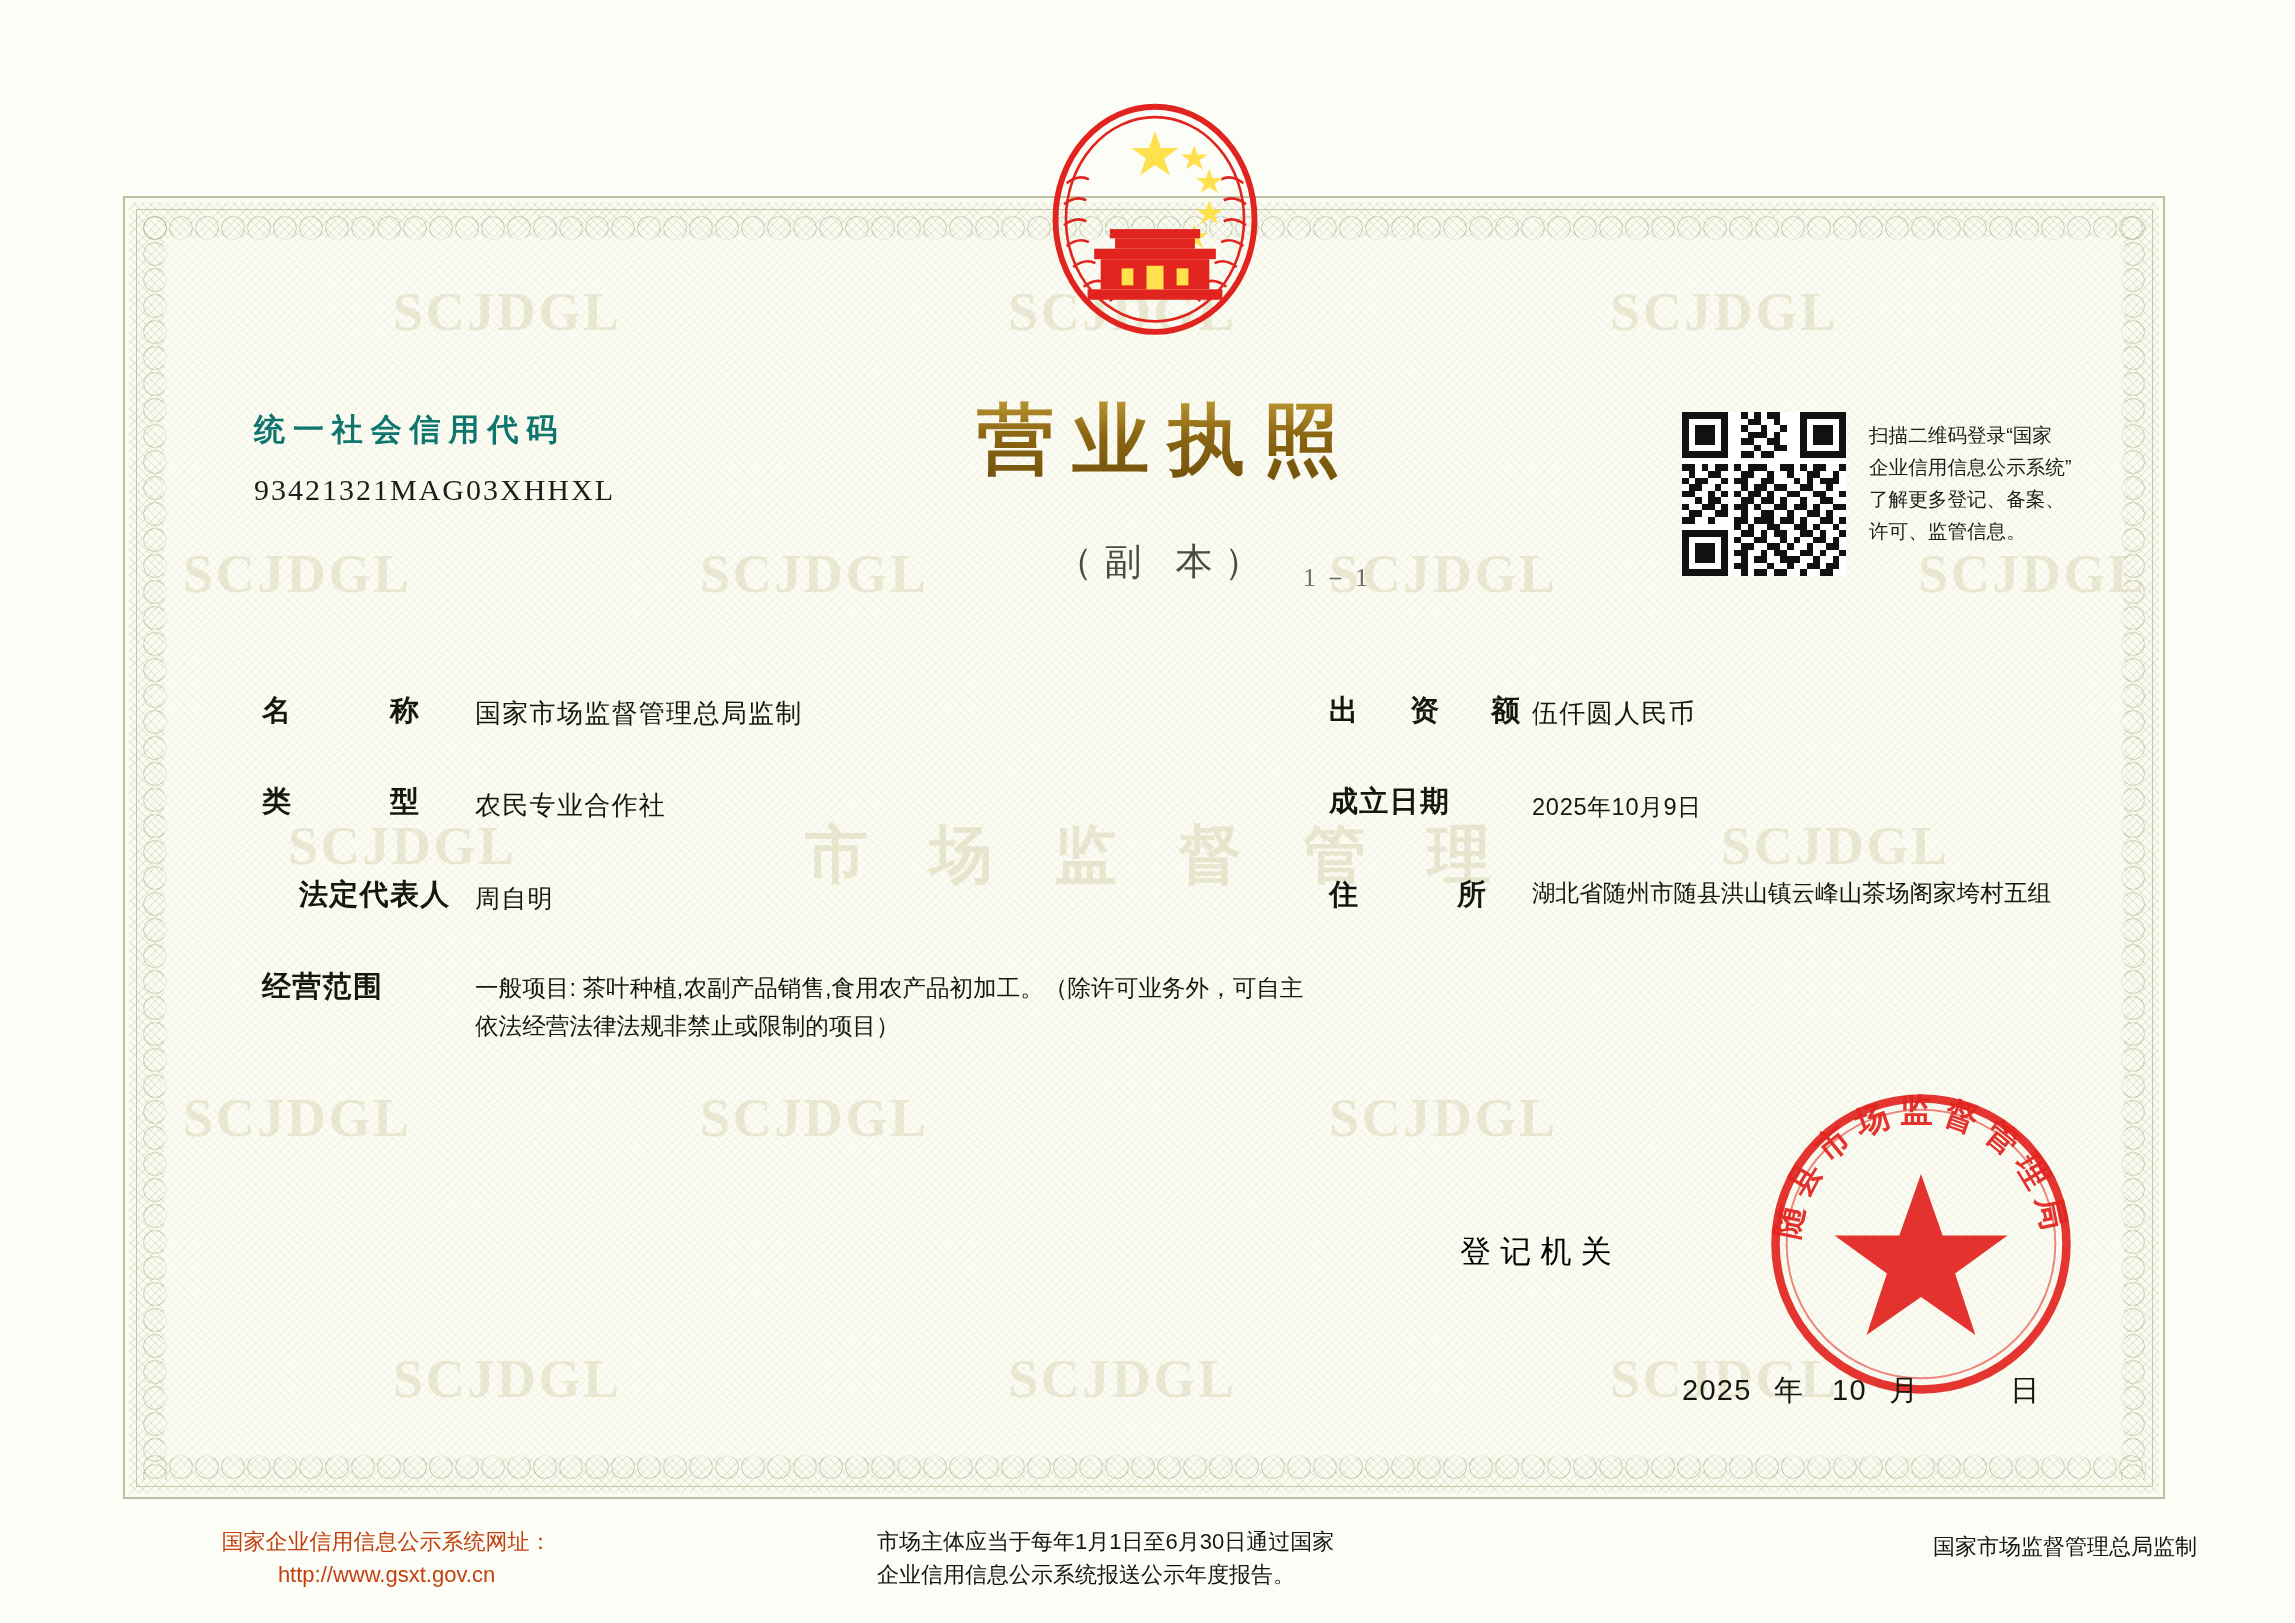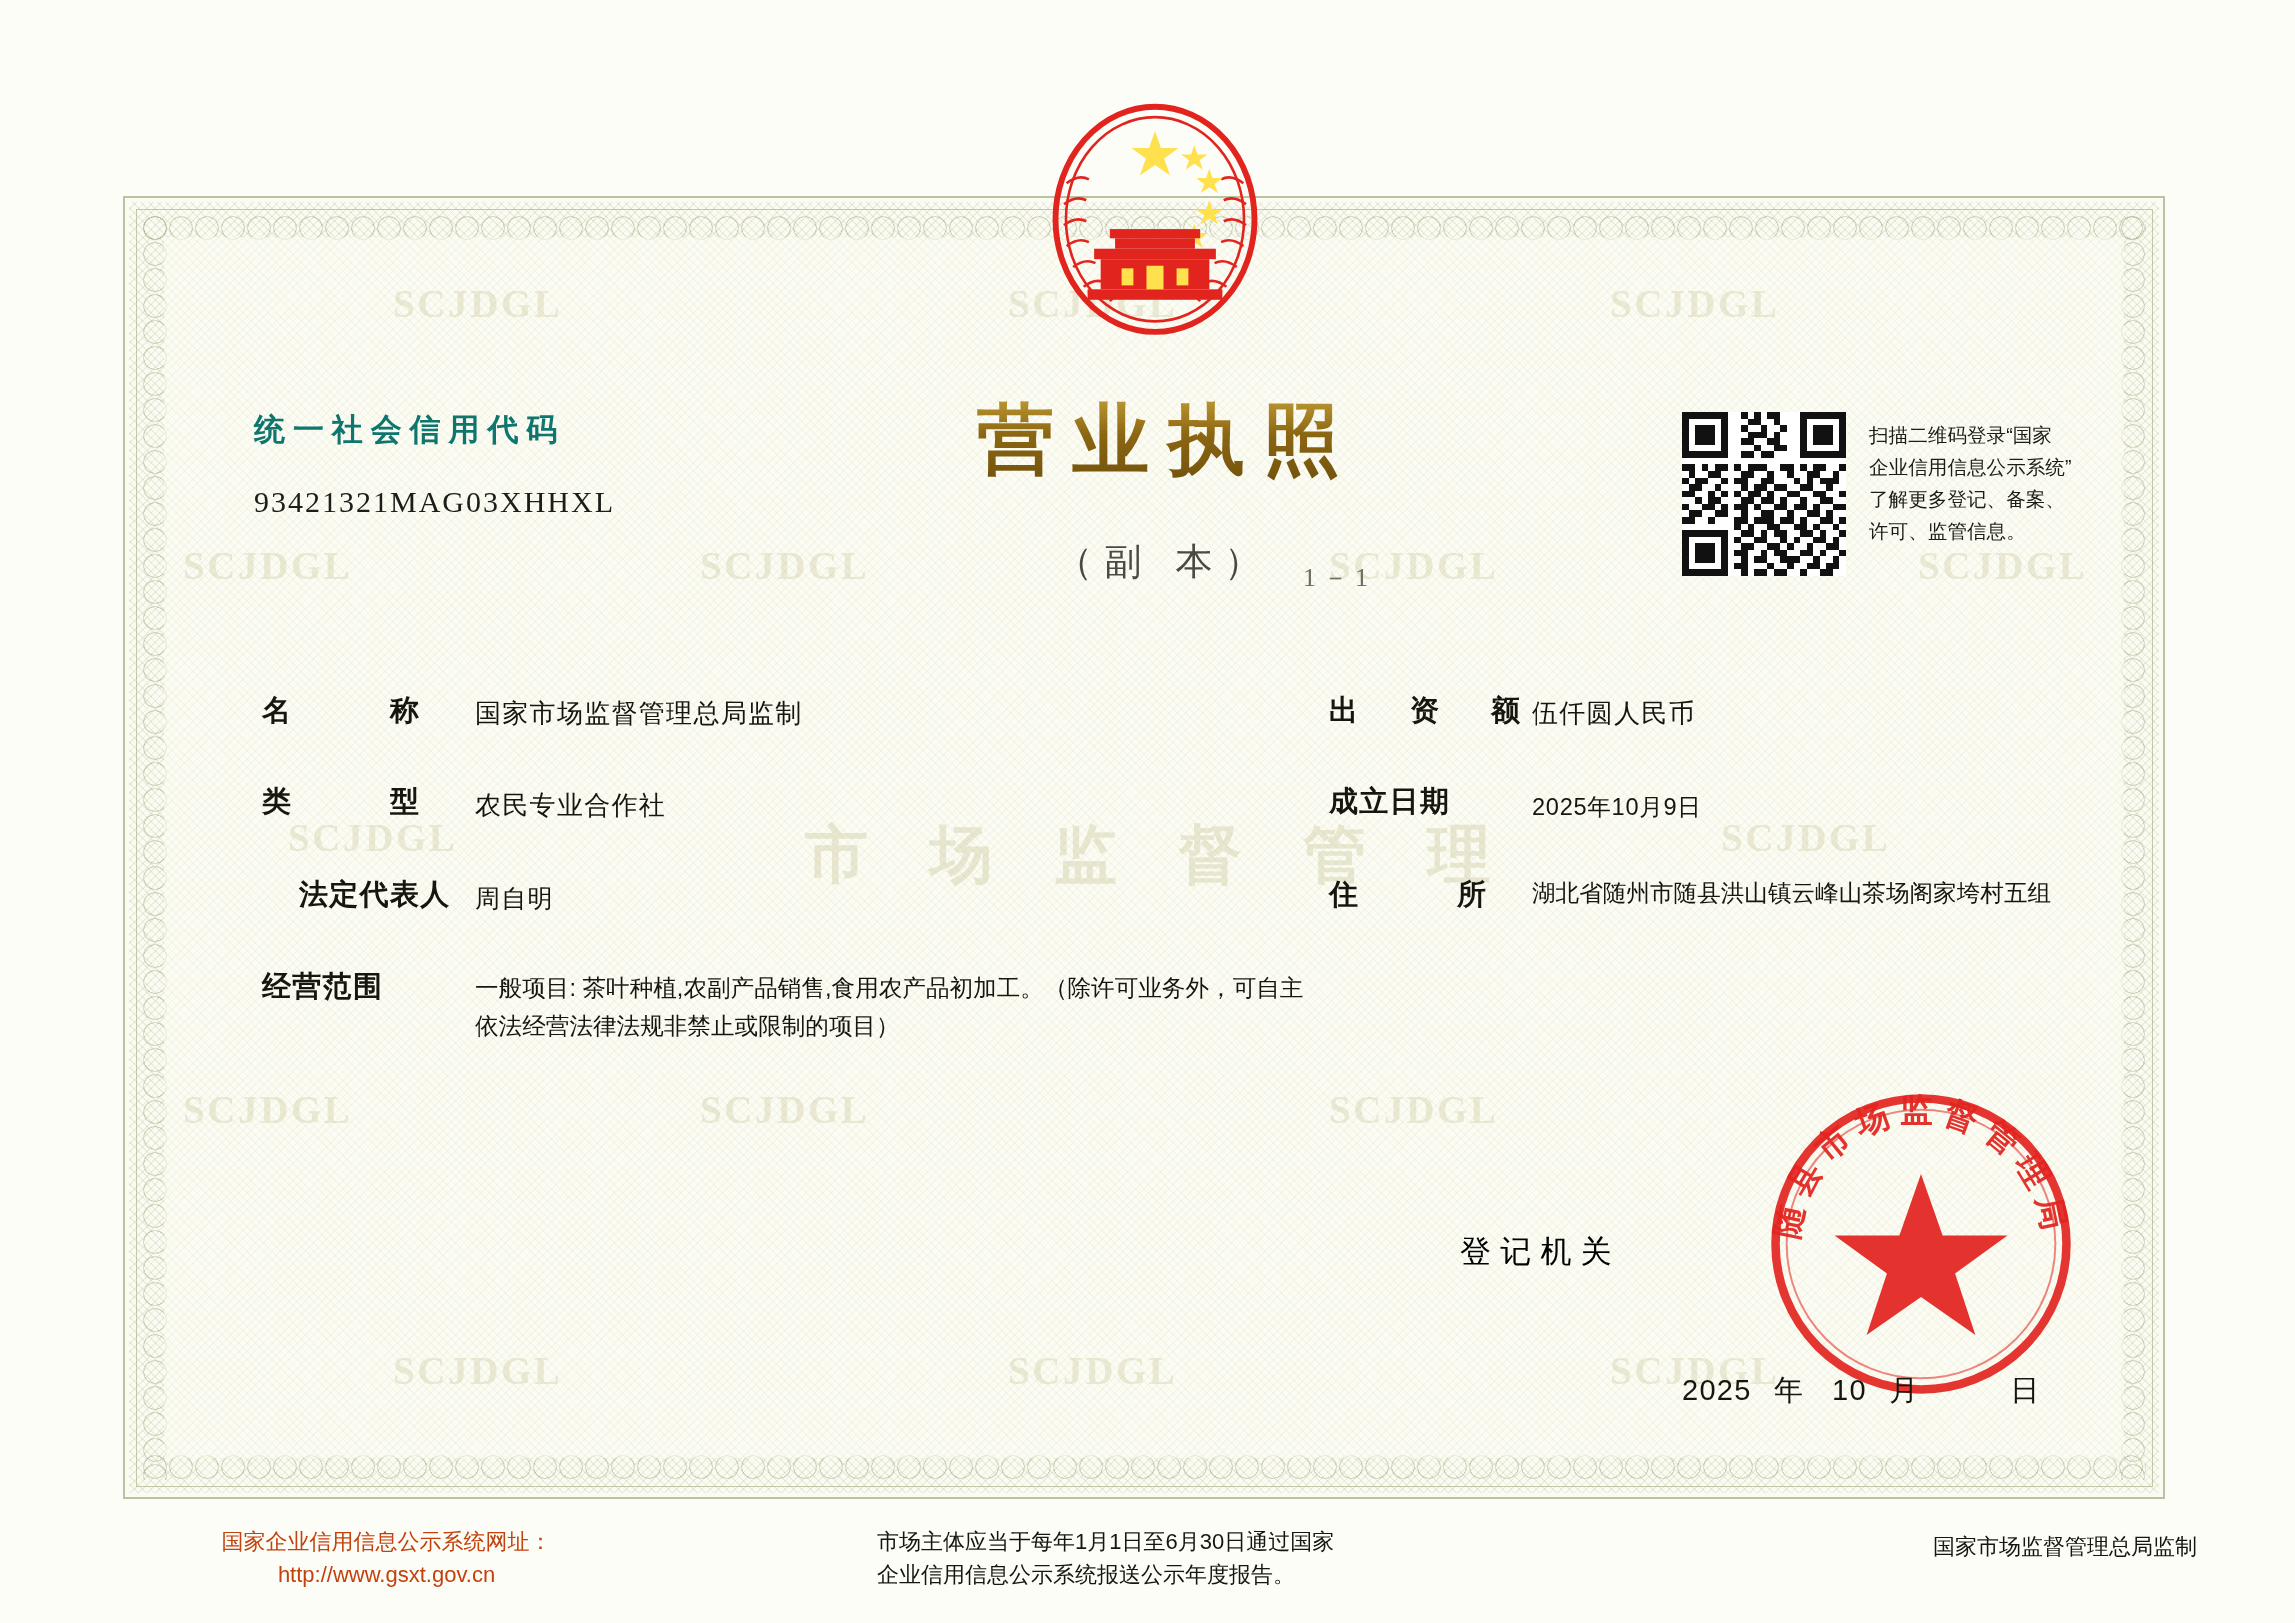--- a/index.html
+++ b/index.html
@@ -80,21 +80,21 @@
   .wm {
     position: absolute;
     color: rgba(196,190,140,0.30);
     font-family: "Liberation Serif", serif;
     font-weight: bold;
     letter-spacing: 2.6px;
     white-space: nowrap;
     pointer-events: none;
     user-select: none;
   }
-  .wm-small { font-size: 39px; text-align: center; }
+  .wm-small { font-size: 54px; text-align: center; }
   .wm-big {
     font-size: 63px;
     color: rgba(196,190,140,0.34);
     letter-spacing: 22px;
     font-family: "Liberation Sans", sans-serif;
   }
 
   
   .emblem {
     position: absolute;
@@ -151,21 +151,21 @@
     top: 409px;
     font-family: "Liberation Sans", sans-serif;
     font-weight: bold;
     font-size: 31px;
     letter-spacing: 7.9px;
     color: #0f766e;
   }
   .code-value {
     position: absolute;
     left: 254px;
-    top: 485px;
+    top: 473px;
     font-family: "Liberation Serif", serif;
     font-size: 30px;
     letter-spacing: 2px;
     color: #1c1c18;
   }
 
   
   .qr {
     position: absolute;
     left: 1682px;

